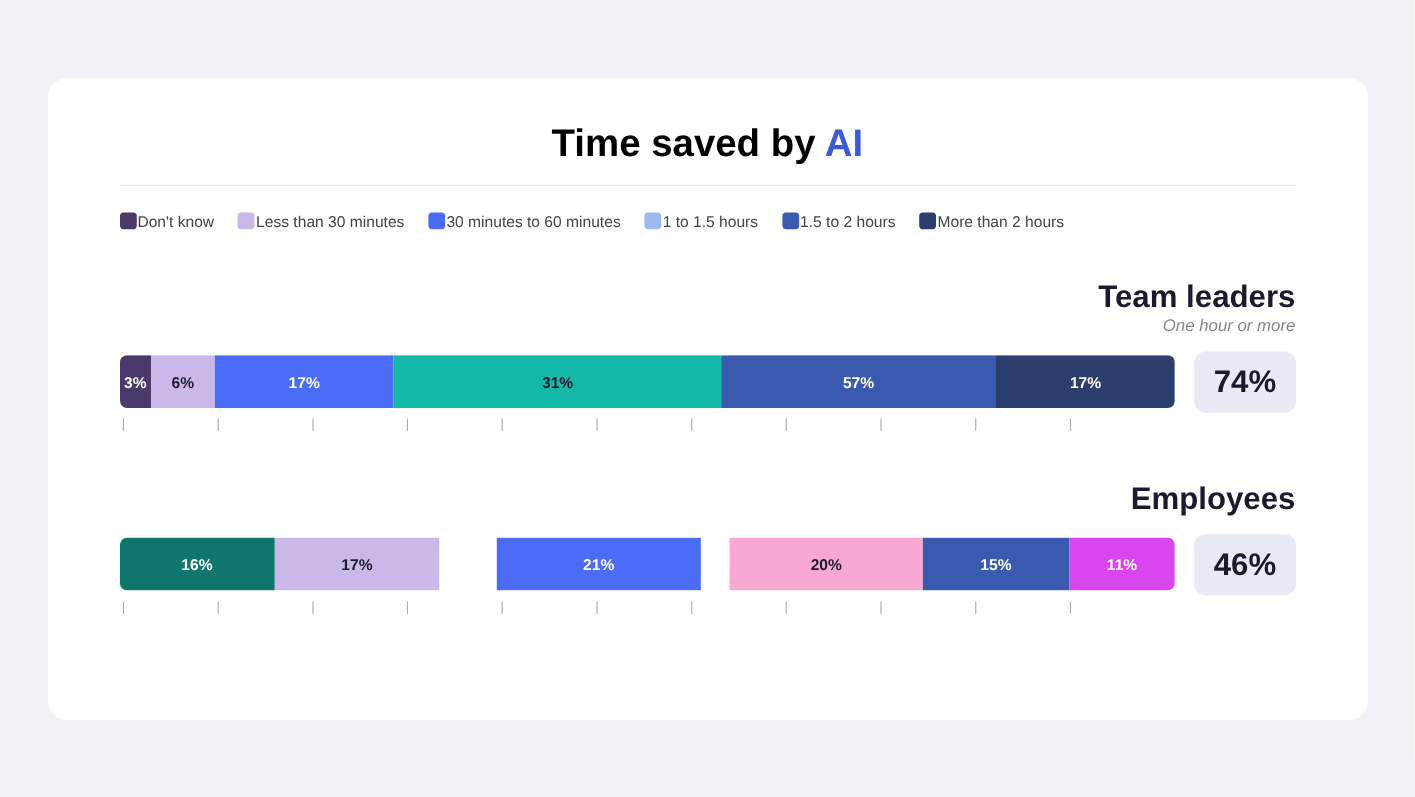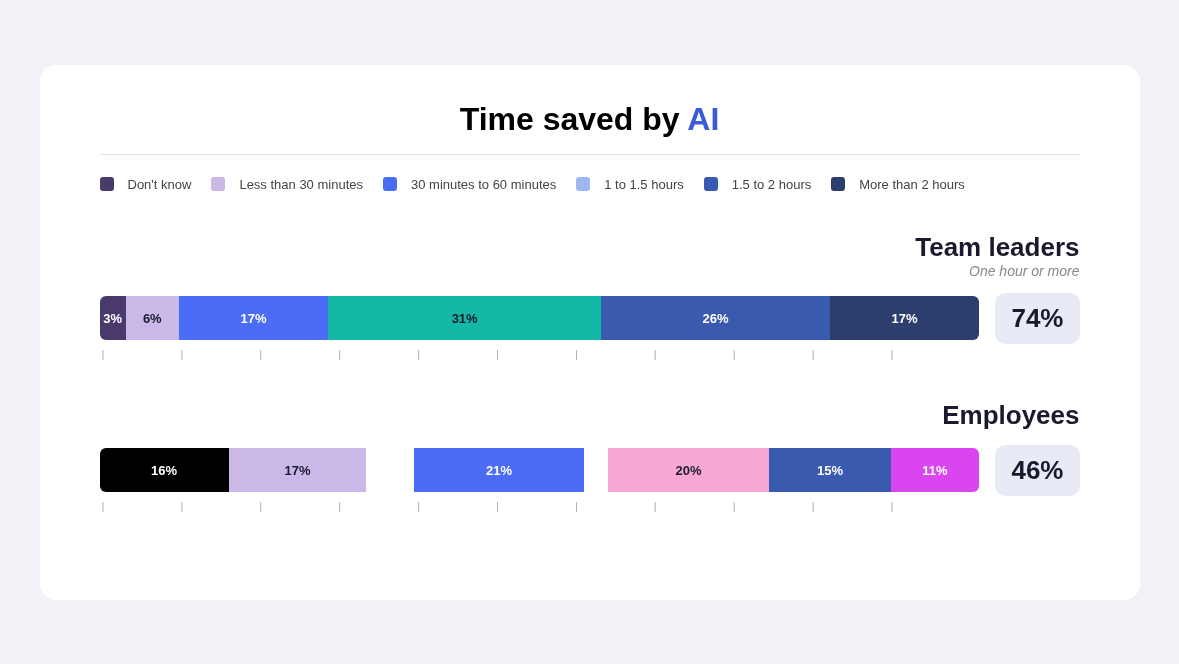--- a/index.html
+++ b/index.html
@@ -36,21 +36,21 @@
     .legend {
       display: flex;
       flex-wrap: wrap;
       gap: 20px;
       align-items: center;
       margin-bottom: 40px;
     }
     .legend-item {
       display: flex;
       align-items: center;
-      gap: 14px;
+      gap: 1px;
       font-size: 13px;
       color: #444;
     }
     .legend-swatch {
       width: 14px;
       height: 14px;
       border-radius: 3px;
       flex-shrink: 0;
     }
     .section {
@@ -166,21 +166,21 @@
         <div class="section-header">
           <h2 class="section-title">Team leaders</h2>
           <span class="section-subtitle">One hour or more</span>
         </div>
         <div class="bar-row">
           <div class="stacked-bar">
             <div class="bar-segment" style="background-color: rgb(74, 58, 107); width: 3%;">3%</div>
             <div class="bar-segment dark-text" style="background-color: rgb(201, 184, 232); width: 6%;">6%</div>
             <div class="bar-segment" style="background-color: rgb(74, 108, 247); width: 17%;">17%</div>
             <div class="bar-segment dark-text" style="background-color: #14b8a6; width: 31%;">31%</div>
-            <div class="bar-segment" style="background-color: rgb(58, 90, 176); width: 26%;">26%</div>
+            <div class="bar-segment" style="background-color: rgb(58, 90, 176); width: 26%;">57%</div>
             <div class="bar-segment" style="background-color: rgb(44, 62, 110); width: 17%;">17%</div>
           </div>
           <div class="total-badge">74%</div>
         </div>
         <div class="tick-row">
           <div class="tick"></div>
           <div class="tick"></div>
           <div class="tick"></div>
           <div class="tick"></div>
           <div class="tick"></div>
@@ -192,21 +192,21 @@
           <div class="tick"></div>
         </div>
       </div>
       <div class="section">
         <div class="section-header">
           <h2 class="section-title">Employees</h2>
           <span class="section-subtitle"></span>
         </div>
         <div class="bar-row">
           <div class="stacked-bar">
-            <div class="bar-segment" style="background-color: #000000; width: 16%; text-align: center;">16%</div>
+            <div class="bar-segment" style="background-color: #0f766e; width: 16%; text-align: center;">16%</div>
             <div class="bar-segment dark-text" style="background-color: rgb(201, 184, 232); width: 17%;">17%</div>
             <div class="bar-segment" style="background-color: rgb(74, 108, 247); width: 21%; margin-left: 48px;">21%</div>
             <div class="bar-segment dark-text" style="background-color: #f9a8d4; width: 20%; margin-left: 24px;">20%</div>
             <div class="bar-segment" style="background-color: rgb(58, 90, 176); width: 15%;">15%</div>
             <div class="bar-segment" style="background-color: #d946ef; width: 11%;">11%</div>
           </div>
           <div class="total-badge">46%</div>
         </div>
         <div class="tick-row">
           <div class="tick"></div>

